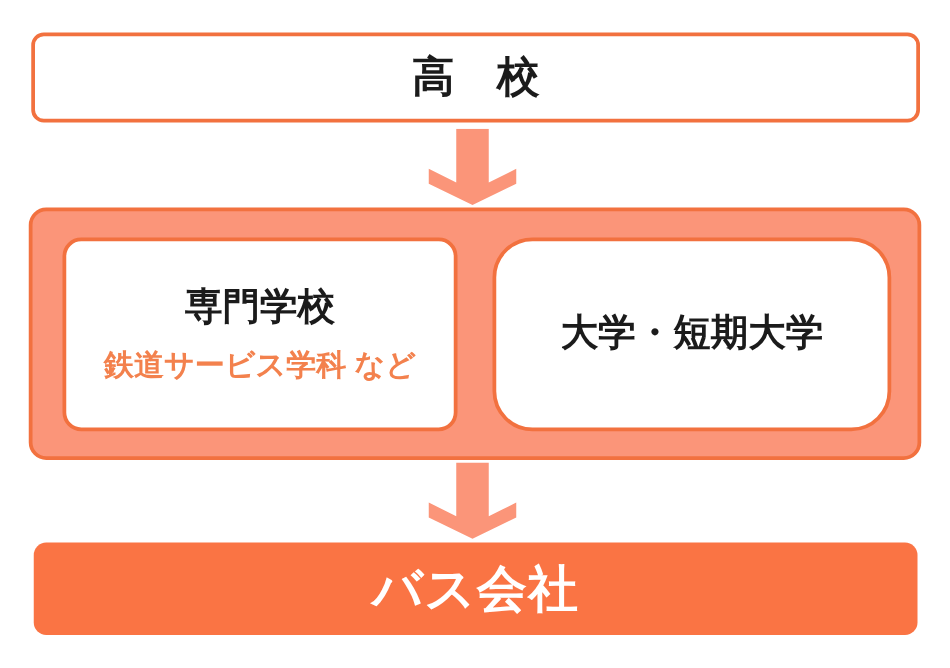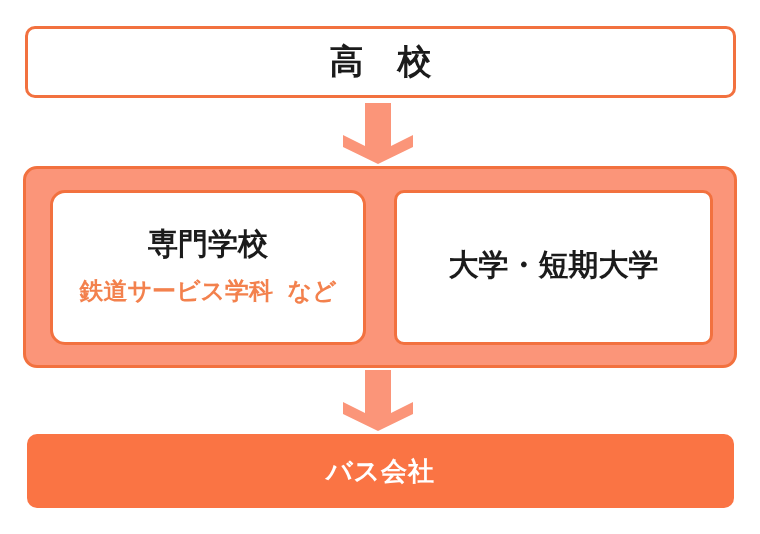--- a/index.html
+++ b/index.html
@@ -12,21 +12,20 @@
     --page-bg:#FFFFFF;
   }
   *{margin:0;padding:0;box-sizing:border-box;}
   html,body{background:var(--page-bg);}
   body{font-family:"Liberation Sans","DejaVu Sans",sans-serif;}
   .canvas{
     position:relative;
     width:754px;height:534px;
     background:var(--page-bg);
     overflow:hidden;
-    font-family:Liberation Mono, monospace;
   }
   
   .top-box{
     position:absolute;left:25px;top:26px;width:711px;height:72px;
     background:#fff;
     border:3px solid var(--border-orange);
     border-radius:10px;
     display:flex;align-items:center;justify-content:center;
   }
   .top-box .box-title{
@@ -47,39 +46,39 @@
   }
   .inner-box{
     position:absolute;top:21px;height:155px;
     background:#fff;
     border:3px solid var(--border-orange);
     border-radius:10px;
     display:flex;flex-direction:column;align-items:center;justify-content:center;
     text-align:center;
   }
   .inner-box.left{left:24px;width:316px;border-radius:15px;}
-  .inner-box.right{left:368px;width:319px;}
+  .inner-box.right{left:368px;width:319px;border-radius:32px;}
   .inner-title{
     font-size:30px;font-weight:bold;color:var(--text-dark);
     line-height:1.15;
   }
   .inner-subtitle{
     margin-top:16px;
     font-size:24px;font-weight:bold;color:var(--subtext-orange);
     line-height:1.1;
   }
   
   .bottom-box{
     position:absolute;left:27px;top:434px;width:707px;height:74px;
     background:var(--solid-orange);
     border-radius:10px;
     display:flex;align-items:center;justify-content:center;
   }
   .bottom-box .box-title{
-    font-size:26px;font-weight:bold;color:var(--text-white);
+    font-size:40px;font-weight:bold;color:var(--text-white);
     letter-spacing:1px;
   }
 </style>
 </head>
 <body>
 
 <div class="canvas">
 
   <div class="top-box">
     <span class="box-title">高　校</span>

